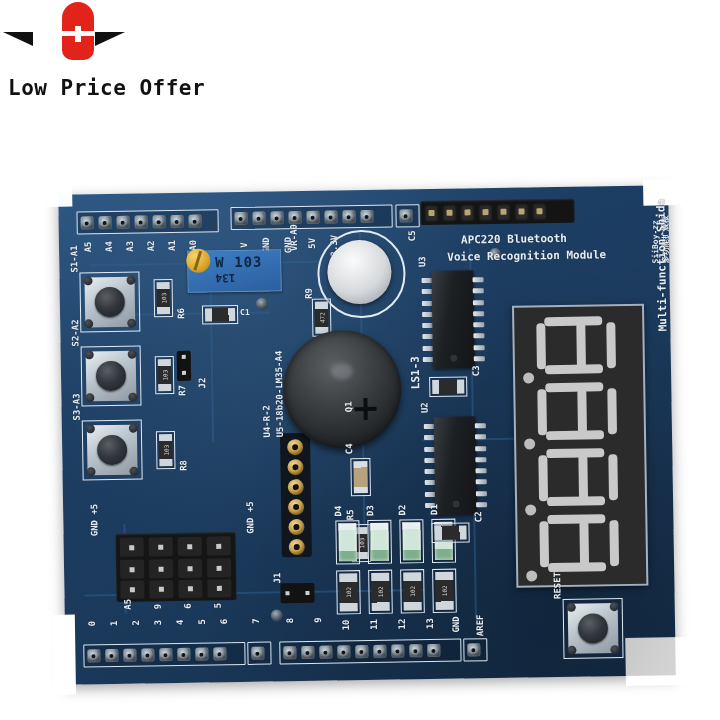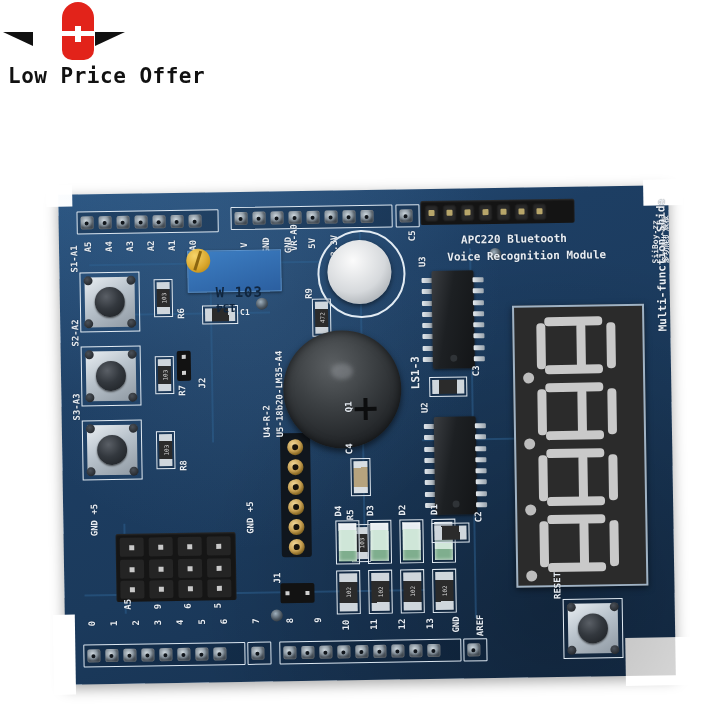--- a/index.html
+++ b/index.html
@@ -20,21 +20,21 @@
            border-radius:16px 16px 10px 10px;}
   .wm-slot{position:absolute;left:13px;top:24px;width:6px;height:16px;background:#ffffff;}
   .wm-slot2{position:absolute;left:0px;top:29px;width:32px;height:5px;background:#ffffff;}
   .wm-wing-l{position:absolute;left:33px;top:32px;width:0;height:0;
              border-left:30px solid #111111;border-bottom:14px solid transparent;
              border-top:0 solid transparent;transform:scaleX(-1);transform-origin:left center;}
   .wm-wing-r{position:absolute;left:95px;top:32px;width:0;height:0;
              border-left:30px solid #111111;border-bottom:14px solid transparent;}
   .wm-line{position:absolute;left:8px;color:#111;font-weight:bold;letter-spacing:.5px;
            font-family:"DejaVu Sans Mono", monospace;white-space:nowrap;}
-  .wm-l1{top:64px;font-size:21px;}
+  .wm-l1{top:76px;font-size:21px;}
   .wm-l2{top:96px;font-size:21px;}
 
   
   #pcb{
     position:absolute;left:62px;top:190px;width:610px;height:490px;
     background:linear-gradient(160deg,#2a5480 0%,#1d3e63 28%,#1b3a5c 60%,#16304e 100%);
     transform:rotate(-0.9deg);
     box-shadow:0 4px 14px rgba(0,0,0,.35);
   }
   #pcb::after{
@@ -96,21 +96,21 @@
       background:linear-gradient(180deg,#d8dee3 0 20%, #b6a37e 20% 80%, #d8dee3 80% 100%);}
 
   
   .trim{position:absolute;background:linear-gradient(165deg,#3d7fc4,#2b5fa0);
         border:1px solid #5b92cc;z-index:6;box-shadow:0 1px 3px rgba(0,0,0,.5);}
   .trim .screw{position:absolute;left:-2px;top:-3px;width:24px;height:24px;border-radius:50%;
         background:radial-gradient(circle at 35% 30%, #f6d46a, #d9a62b 60%, #a87c14 100%);}
   .trim .screw::after{content:"";position:absolute;left:10px;top:2px;width:3px;height:20px;
         background:#8a6510;transform:rotate(18deg);}
   .trim .t1,.trim .t2{position:absolute;color:#10263f;font-weight:bold;
-        font-family:"DejaVu Sans Mono",monospace;margin-top:30px;}
+        font-family:"DejaVu Sans Mono",monospace;}
   .trim .t1{left:27px;top:3px;font-size:14px;letter-spacing:1px;}
   .trim .t2{left:27px;top:20px;font-size:11px;transform:scaleY(-1) scaleX(-1);}
 
   
   .buzz{position:absolute;border-radius:50%;z-index:6;
      background:radial-gradient(circle at 42% 30%, #5b5f62 0%, #3c4043 38%, #232629 72%, #17191b 100%);
      box-shadow:0 3px 6px rgba(0,0,0,.55), inset 0 0 10px rgba(0,0,0,.6);}
   .buzz .hole{position:absolute;left:50%;top:28%;transform:translateX(-50%);
      width:22px;height:16px;border-radius:50%;background:rgba(190,195,200,.28);filter:blur(2px);}
   .buzz .vent{position:absolute;left:60%;top:58%;width:22px;height:22px;}

